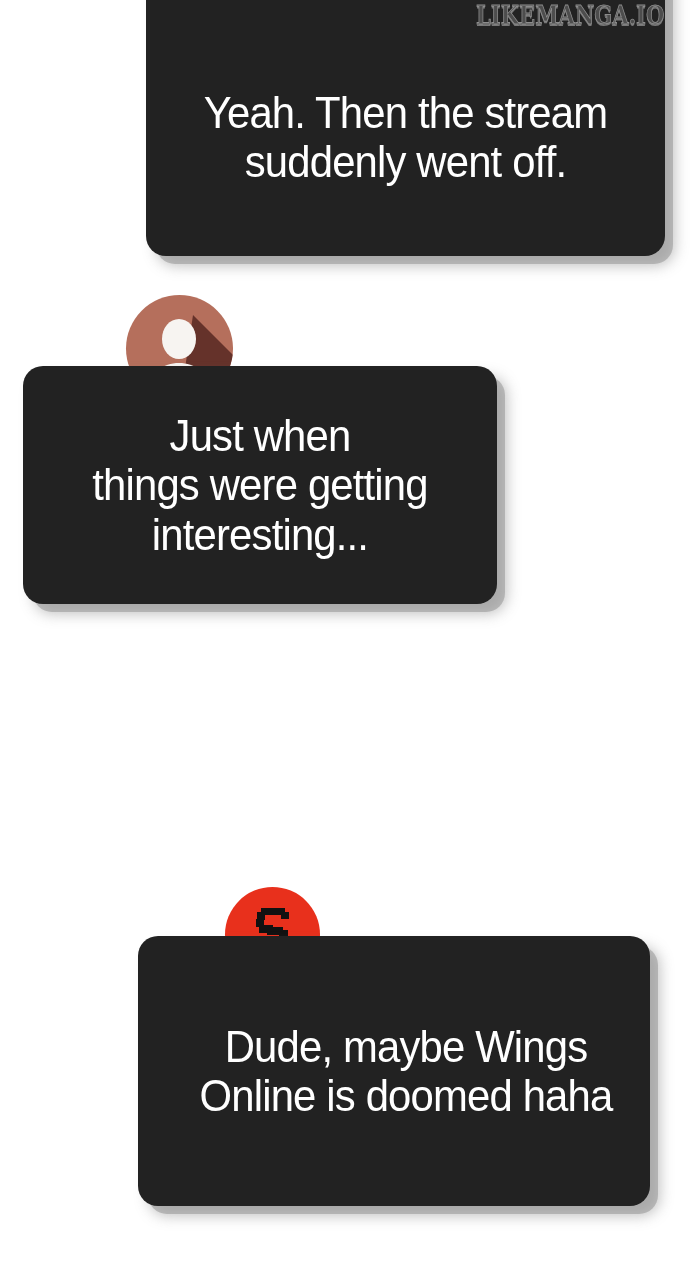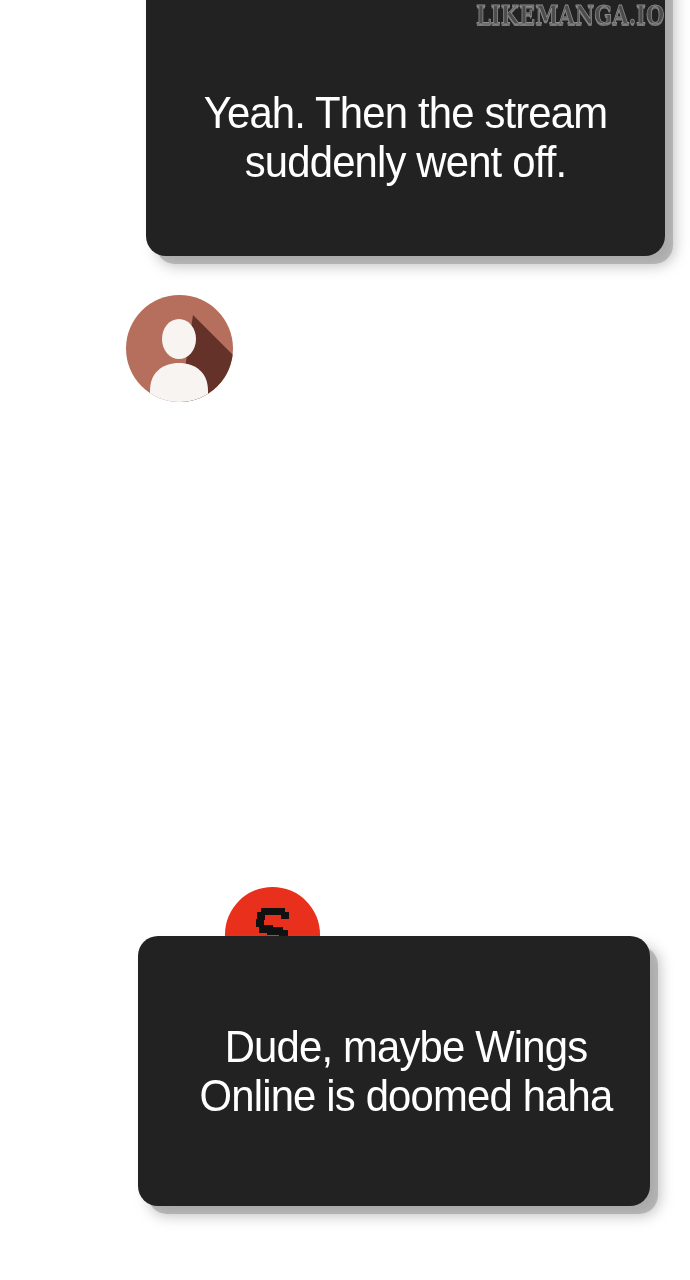--- a/index.html
+++ b/index.html
@@ -182,20 +182,25 @@
   <div class="avatar" id="avatar-person">
     <svg class="longshadow" viewBox="0 0 107 107">
       <path d="M67 20 L107 60 L107 107 L54 107 Z" fill="#5e2d26" opacity="0.92"></path>
     </svg>
     <svg class="glyph" viewBox="0 0 107 107">
       <ellipse cx="53" cy="44" rx="17" ry="20" fill="#f7f4f1"></ellipse>
       <path d="M24 96 C24 77 37 68 53 68 C69 68 82 77 82 96 L82 107 L24 107 Z" fill="#f7f4f1"></path>
     </svg>
   </div>
 
+  <div class="bubble" id="bubble-2">
+    <div class="btext">Just when
+things were getting
+interesting...</div>
+  </div>
 
   <div class="avatar" id="avatar-red">
     <svg class="glyph" viewBox="0 0 40 46" shape-rendering="crispEdges">
       <g fill="#111111">
         <rect x="8" y="0" width="24" height="7"></rect>
         <rect x="4" y="4" width="8" height="8"></rect>
         <rect x="28" y="4" width="8" height="7"></rect>
         <rect x="3" y="11" width="8" height="8"></rect>
         <rect x="6" y="17" width="14" height="8"></rect>
         <rect x="14" y="19" width="16" height="8"></rect>

